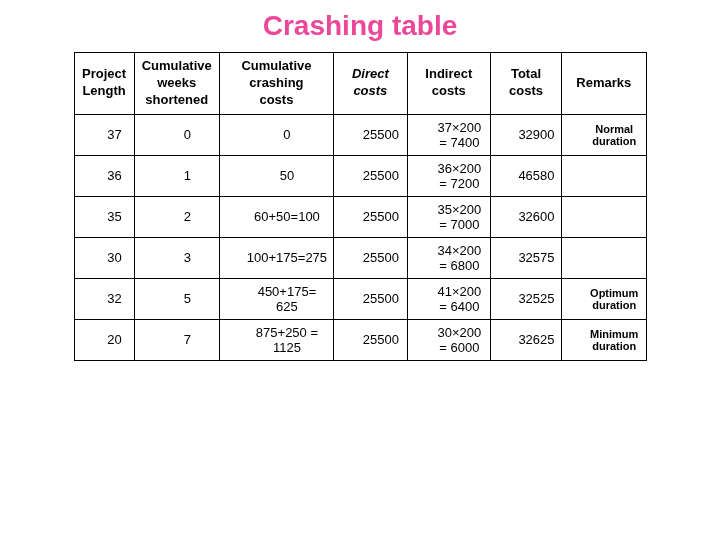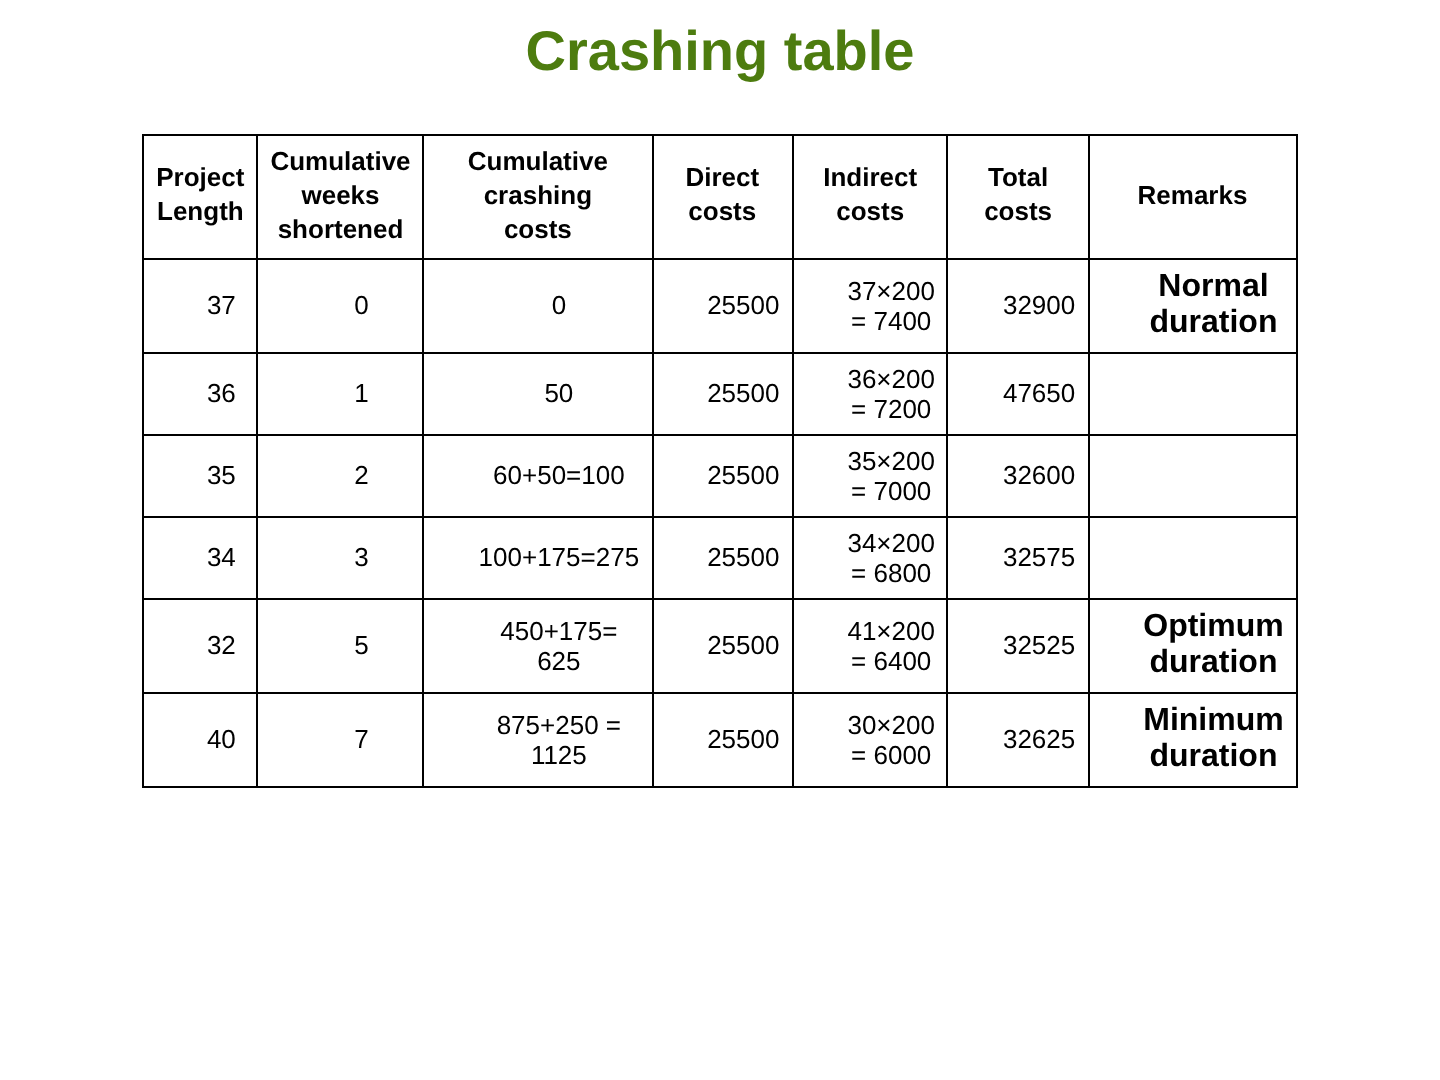--- a/index.html
+++ b/index.html
@@ -9,22 +9,22 @@
       background: #fff;
       font-family: Arial, sans-serif;
       display: flex;
       flex-direction: column;
       align-items: center;
       padding: 10px;
     }
     h1 {
       font-size: 28px;
       font-weight: bold;
-      margin-bottom: 25px;
-      color: #4d7c0f;
+      margin-bottom: 10px;
+      color: #ec4899;
     }
     table {
       width: 573px;
       border-collapse: collapse;
       font-size: 13px;
       border-radius: 20px;
     }
     th, td {
       border: 1px solid #000;
       padding: 5px 6px;
@@ -36,26 +36,26 @@
       background: #fff;
       font-size: 13px;
       line-height: 1.3;
     }
     td {
       font-size: 13px;
       padding-left: 27px;
     }
     .remarks-cell {
       font-weight: bold;
-      font-size: 16px;
+      font-size: 11px;
     }
     .col-project { width: 75px; }
     .col-cumweeks { width: 95px; }
     .col-cumcrash { width: 110px; }
-    .col-direct { width: 90px; }
+    .col-direct { width: 90px; font-style: italic; }
     .col-indirect { width: 110px; }
     .col-total { width: 75px; }
     .col-remarks { width: 95px; margin-left: 37px; }
   </style>
 </head>
 <body>
 
 <h1>Crashing table</h1>
 
 <table>
@@ -79,52 +79,52 @@
         <td>37×200 = 7400</td>
         <td>32900</td>
         <td class="remarks-cell">Normal<br>duration</td>
       </tr>
       <tr>
         <td>36</td>
         <td>1</td>
         <td>50</td>
         <td>25500</td>
         <td>36×200 = 7200</td>
-        <td>47650</td>
+        <td>46580</td>
         <td></td>
       </tr>
       <tr>
         <td>35</td>
         <td>2</td>
         <td>60+50=100</td>
         <td>25500</td>
         <td>35×200 = 7000</td>
         <td>32600</td>
         <td></td>
       </tr>
       <tr>
-        <td>34</td>
+        <td>30</td>
         <td>3</td>
         <td>100+175=275</td>
         <td>25500</td>
         <td>34×200 = 6800</td>
         <td>32575</td>
         <td></td>
       </tr>
       <tr>
         <td>32</td>
         <td>5</td>
         <td>450+175=<br>625</td>
         <td>25500</td>
         <td>41×200 = 6400</td>
         <td>32525</td>
         <td class="remarks-cell">Optimum<br>duration</td>
       </tr>
       <tr>
-        <td>40</td>
+        <td>20</td>
         <td>7</td>
         <td>875+250 =<br>1125</td>
         <td>25500</td>
         <td>30×200 = 6000</td>
         <td>32625</td>
         <td class="remarks-cell">Minimum<br>duration</td>
       </tr>
     </tbody>
 </table>
 

